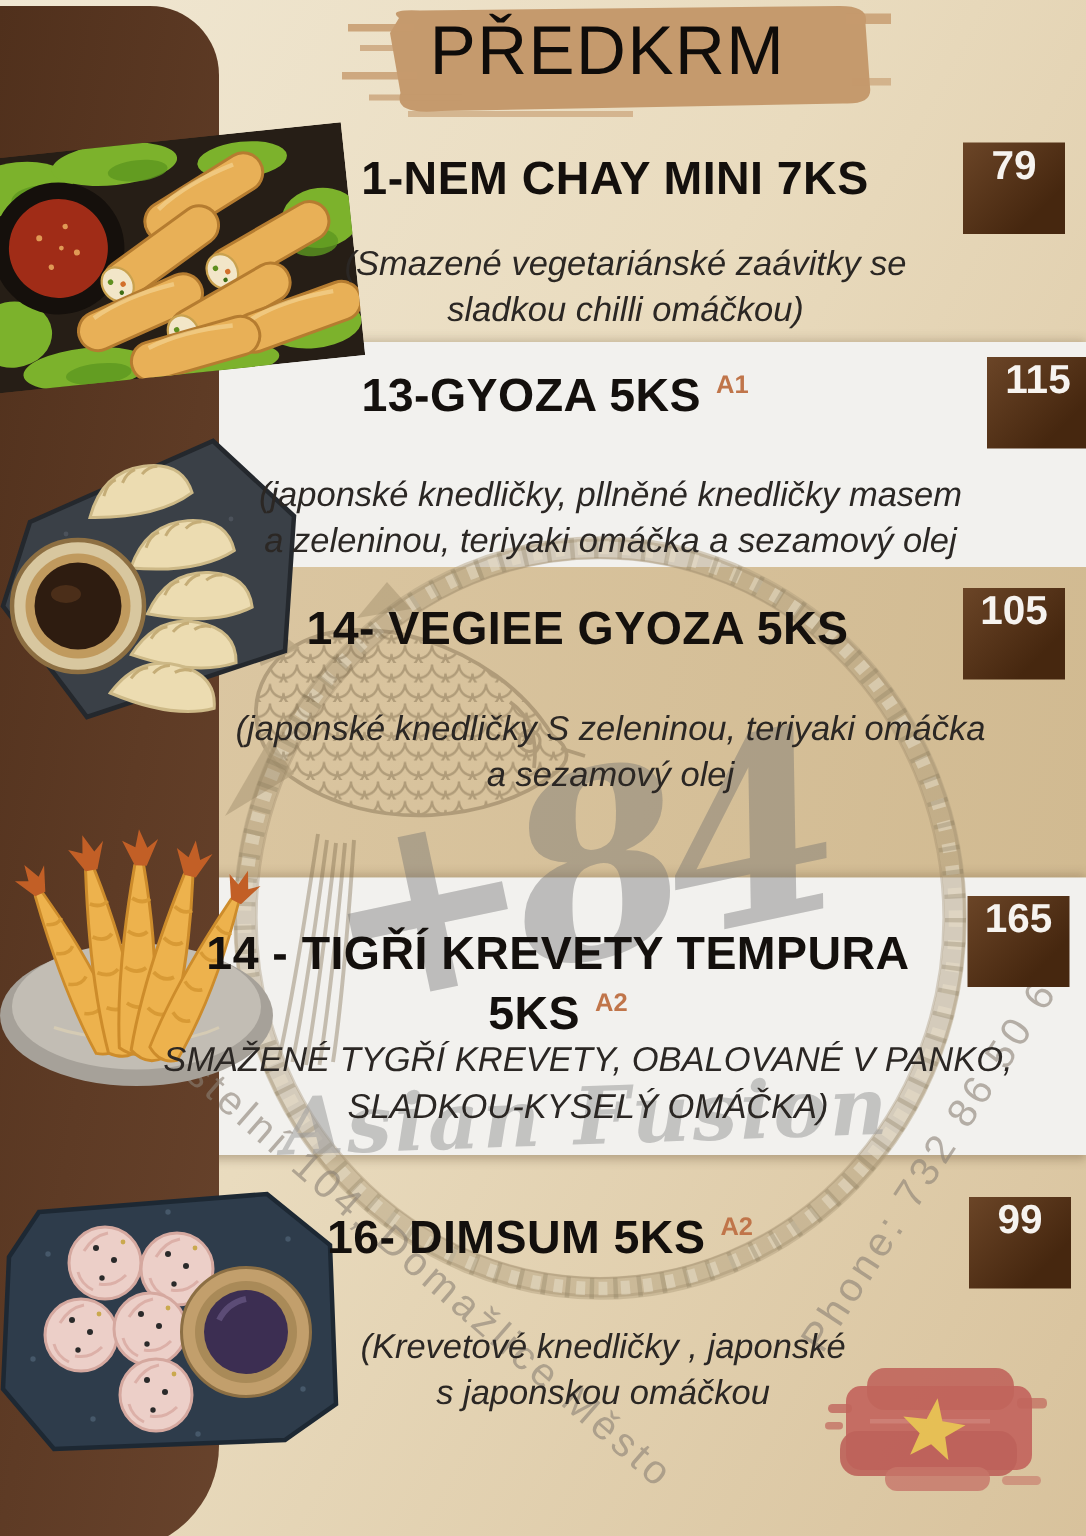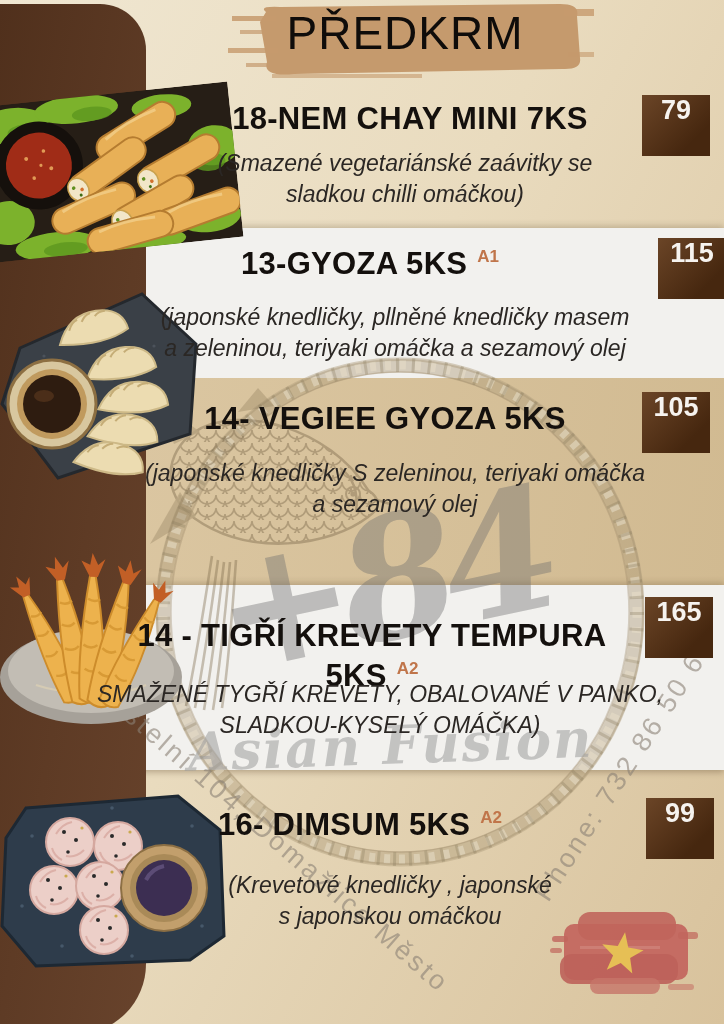--- a/index.html
+++ b/index.html
@@ -65,21 +65,21 @@
     background:linear-gradient(135deg,#6b4527 0%,#46270f 75%);
     display:flex;align-items:flex-start;justify-content:center;
     color:#f6f3ef;font-weight:700;font-size:27px;
   }
   .p1{left:642px;top:95px;}
   .p2{left:646px;top:238px;margin-left:12px;}
   .p3{left:642px;top:392px;}
   .p4{left:645px;top:597px;}
   .p5{left:646px;top:798px;}
   .desc{
-    position:absolute;margin:0;z-index:5;text-align:center;
+    position:absolute;margin:12px;z-index:5;text-align:center;
     font-style:italic;font-size:23px;line-height:31px;color:#2b2724;
   }
   .d1{left:120px;width:570px;top:148px;}
   .d2{left:90px;width:610px;top:302px;}
   .d3{left:85px;width:620px;top:458px;}
   .d4{left:75px;width:610px;top:679px;}
   .d5{left:95px;width:590px;top:870px;}
   
   .photo{position:absolute;z-index:4;}
   .ph1{left:-12px;top:94px;width:248px;height:156px;transform:rotate(-6deg);}
@@ -147,21 +147,21 @@
       <path d="M12 30 h34 v4 h-34 z" opacity=".7"></path>
       <path d="M0 48 h50 v5 h-50 z" opacity=".8"></path>
       <path d="M18 63 h62 v4 h-62 z" opacity=".7"></path>
       <path d="M336 9 h30 v7 h-30 z" opacity=".8"></path>
       <path d="M340 52 h26 v5 h-26 z" opacity=".6"></path>
       <path d="M44 74 h150 v4 h-150 z" opacity=".6"></path>
     </g>
   </svg>
   <h1 class="page-title">PŘEDKRM</h1>
 
-  <h2 class="item-title t1">18-NEM CHAY MINI 7KS</h2>
+  <h2 class="item-title t1">1-NEM CHAY MINI 7KS</h2>
   <div class="pricebox p1">
     <span>79</span>
   </div>
   <p class="desc d1">
     <span>(Smazené vegetariánské zaávitky se</span><br>
     <span>sladkou chilli omáčkou)</span>
   </p>
 
   <h2 class="item-title t2">
     <span>13-GYOZA 5KS</span><span class="alg">A1</span>

